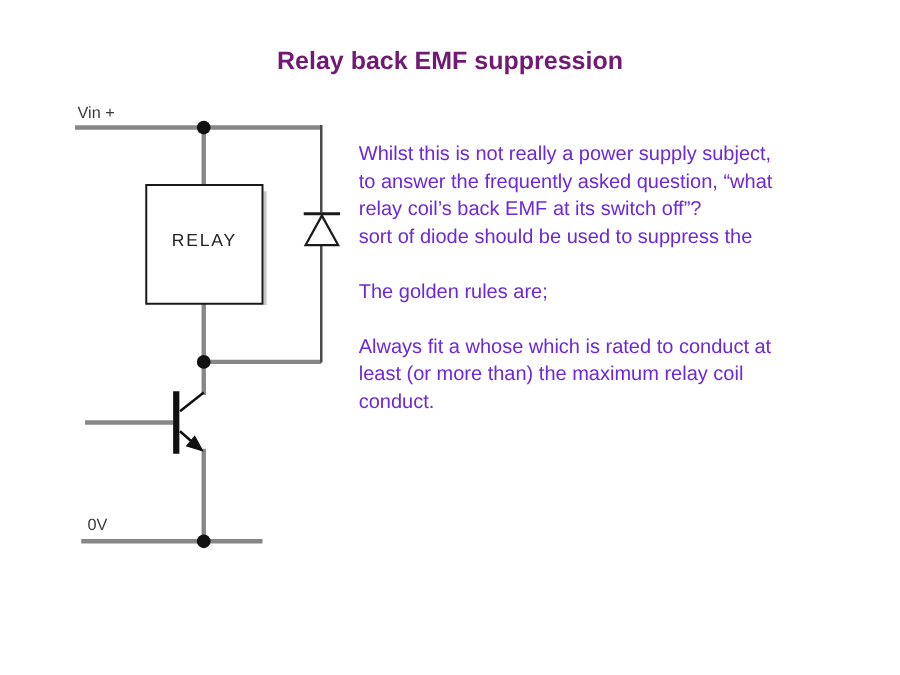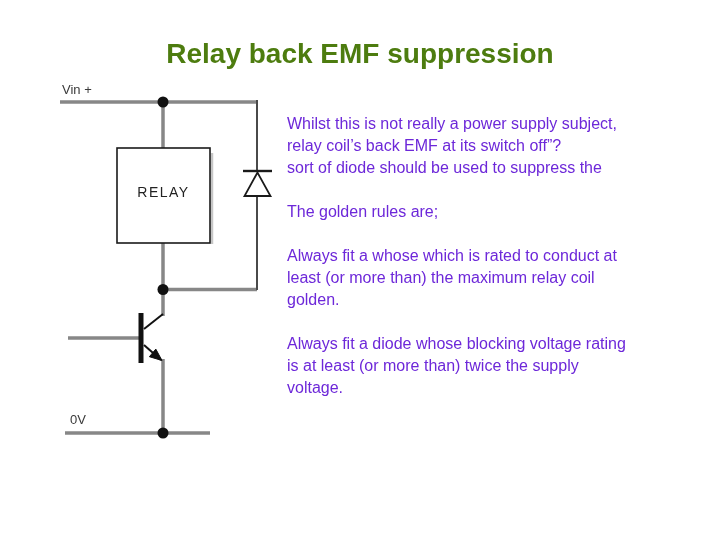--- a/index.html
+++ b/index.html
@@ -16,24 +16,24 @@
     width: 720px;
     height: 540px;
     background: #ffffff;
   }
   .slide-title {
     position: absolute;
     top: 38px;
     left: 0;
     width: 720px;
     text-align: center;
-    font-size: 28px;
+    font-size: 20px;
     font-weight: 600;
     letter-spacing: 0px;
-    color: #4d7c0f;
+    color: #701a75;
     font-family: "Liberation Sans", sans-serif;
   }
   .circuit-svg {
     position: absolute;
     left: 0;
     top: 0;
     width: 300px;
     height: 460px;
   }
   .circuit-label {
@@ -111,34 +111,30 @@
     </g>
 
     <text x="62" y="94" class="circuit-label">Vin +</text>
     <text x="70" y="424" class="circuit-label">0V</text>
   </svg>
 
   <div class="text-block">
 
     <div class="para">
       <div class="text-line">Whilst this is not really a power supply subject,</div>
+      <div class="text-line">to answer the frequently asked question, “what</div>
       <div class="text-line">relay coil’s back EMF at its switch off”?</div>
       <div class="text-line">sort of diode should be used to suppress the</div>
     </div>
 
     <div class="para">
       <div class="text-line">The golden rules are;</div>
     </div>
 
     <div class="para">
       <div class="text-line">Always fit a whose which is rated to conduct at</div>
       <div class="text-line">least (or more than) the maximum relay coil</div>
-      <div class="text-line">golden.</div>
+      <div class="text-line">conduct.</div>
     </div>
 
-    <div class="para">
-      <div class="text-line">Always fit a diode whose blocking voltage rating</div>
-      <div class="text-line">is at least (or more than) twice the supply</div>
-      <div class="text-line">voltage.</div>
-    </div>
 
   </div>
 </div>
 
 </body></html>

